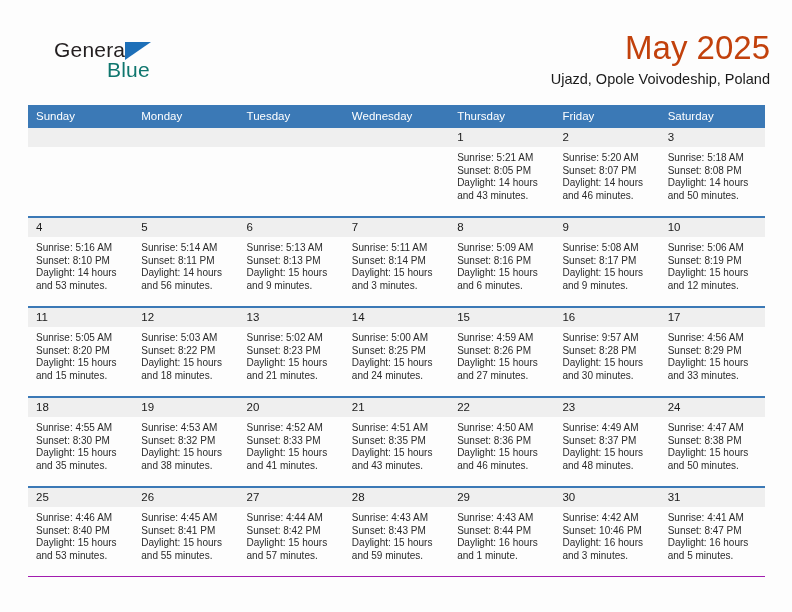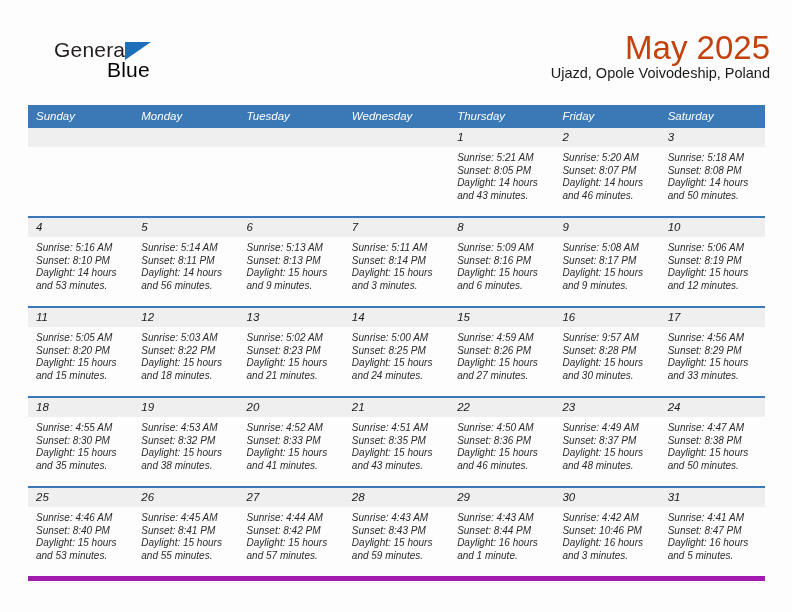--- a/index.html
+++ b/index.html
@@ -55,52 +55,52 @@
     height: 0;
     border-left: 26px solid #1d6fb8;
     border-bottom: 18px solid transparent;
   }
   .brand-blue {
     position: absolute;
     left: 53px;
     top: 20px;
     font-size: 21px;
     letter-spacing: 0.2px;
-    color: #000000;
+    color: #0f766e;
     font-family: "Liberation Sans", sans-serif;
   }
 
   .title-block {
     position: absolute;
     right: 38px;
     top: 32px;
     text-align: right;
   }
   .cal-title {
     font-size: 33px;
     color: #c2410c;
     line-height: 32px;
     white-space: nowrap;
   }
   .cal-location {
+    margin-top: 6px;
     font-size: 14.5px;
     color: #1a1a1a;
     line-height: 18px;
     white-space: nowrap;
   }
 
   
   .calendar {
     position: absolute;
     left: 28px;
     top: 105px;
     width: 737px;
     border-collapse: collapse;
     table-layout: fixed;
-    font-style: italic;
   }
 
   .calendar col { width: 105.28px; }
 
   .dow-row th {
     background: #3b79b6;
     color: #ffffff;
     font-size: 11.5px;
     font-weight: normal;
     text-align: left;
@@ -112,21 +112,21 @@
   .week-row td {
     vertical-align: top;
     padding: 0;
     border-top: 2px solid #3b79b6;
     height: 88px;
   }
   .week-row.first-week td {
     border-top: none;
   }
   .week-row.last-week td {
-    border-bottom: 5px solid #a21caf;
+    border-bottom: 1px solid #a21caf;
   }
 
   .cell-inner {
     position: relative;
     height: 88px;
     box-sizing: border-box;
   }
 
   .daynum-band {
     background: #efefef;

